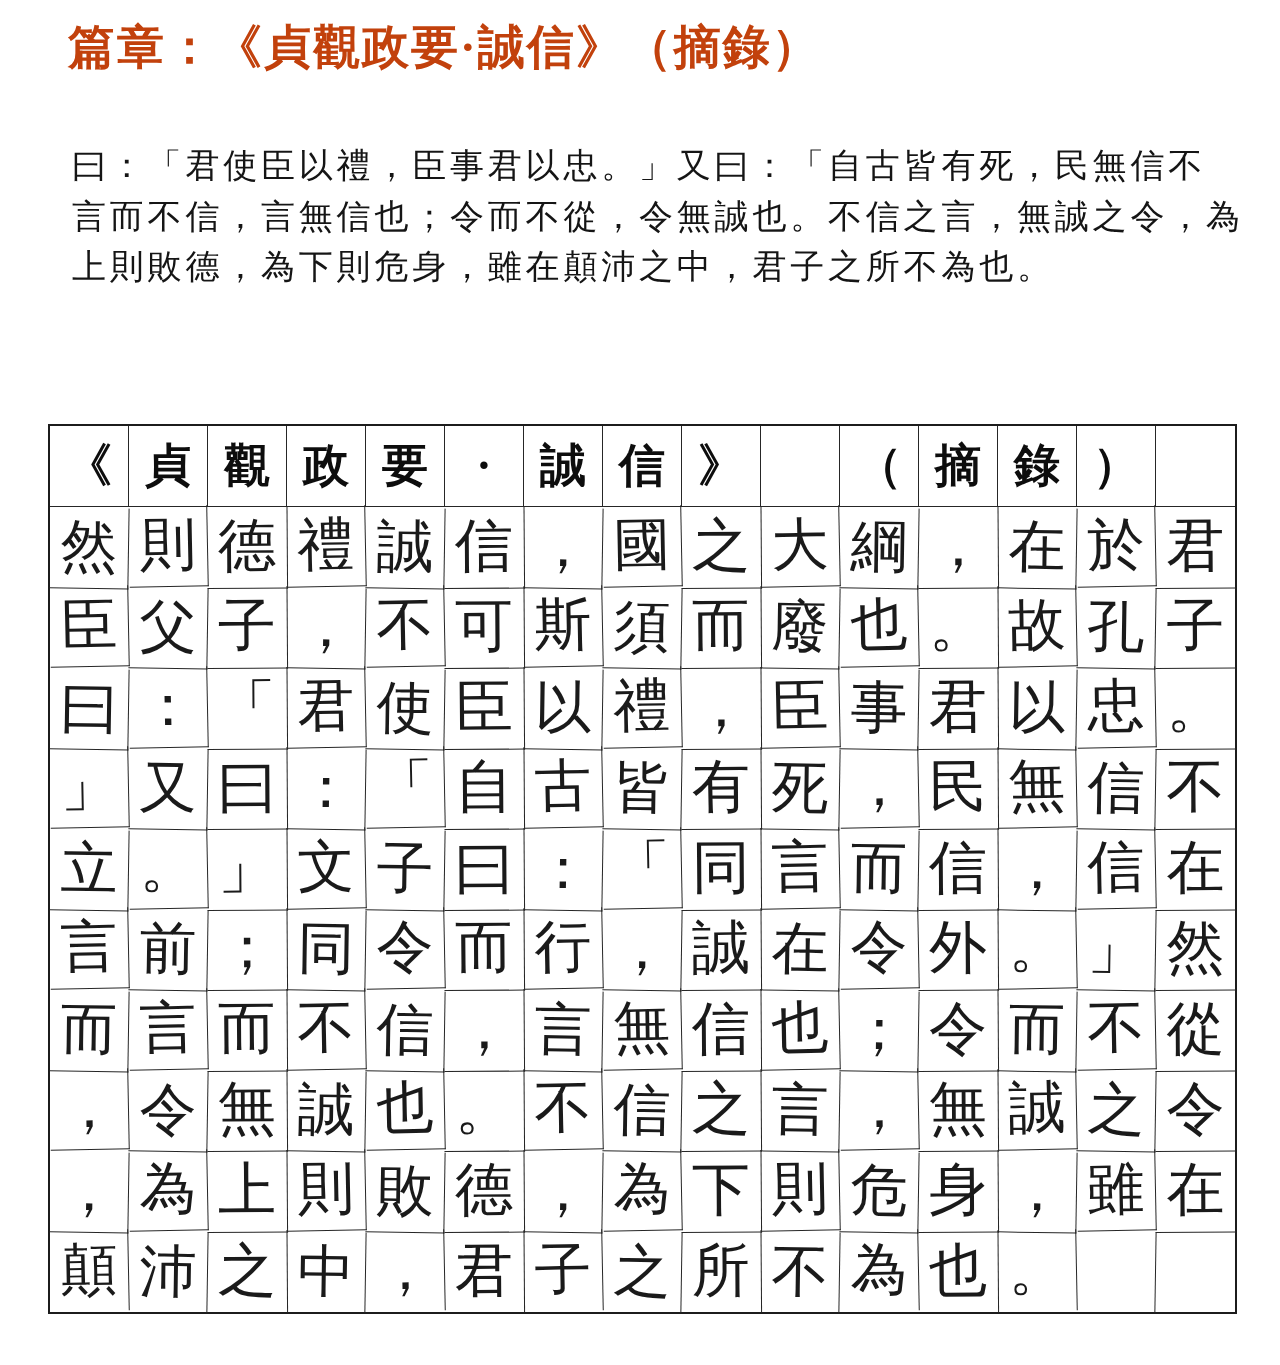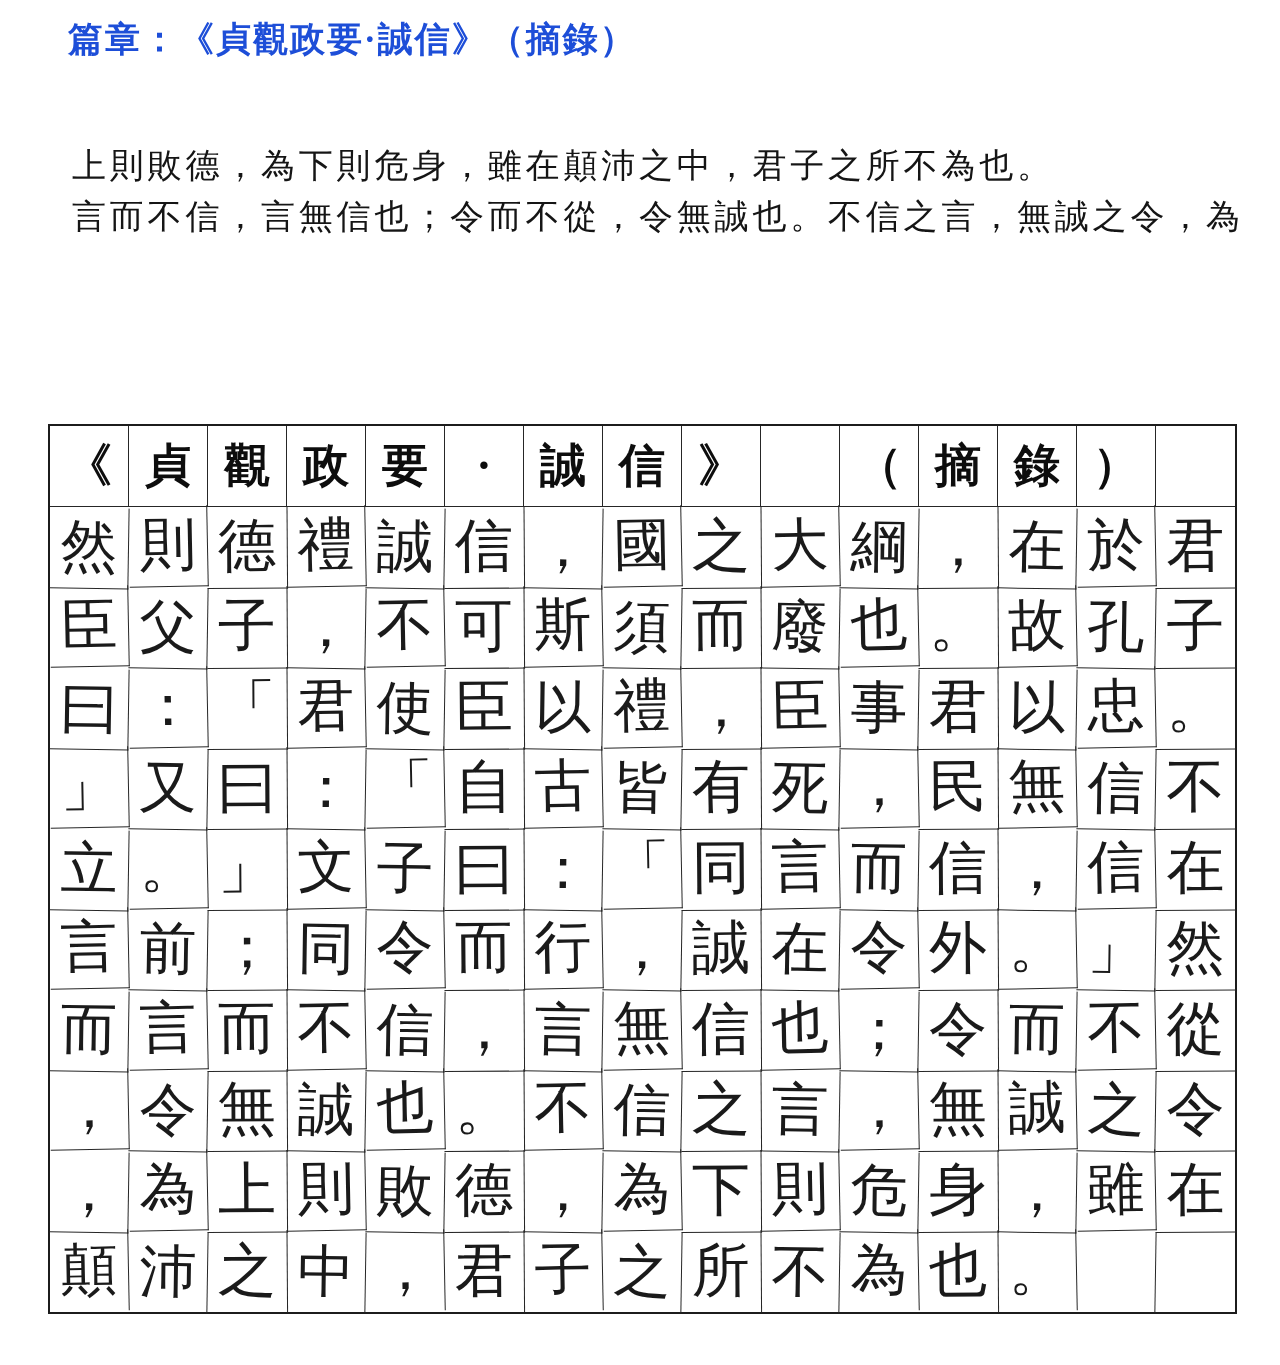--- a/index.html
+++ b/index.html
@@ -9,25 +9,25 @@
     background: #ffffff;
     font-family: "Liberation Serif", serif;
     color: #111111;
     position: relative;
     overflow: hidden;
   }
   .page-title {
     position: absolute;
     left: 68px;
     top: 16px;
-    font-size: 35px;
+    font-size: 47px;
     font-weight: bold;
     letter-spacing: 2px;
     white-space: nowrap;
-    color: #1d4ed8;
+    color: #c2410c;
     font-family: "Liberation Serif", serif;
   }
   .paragraph {
     position: absolute;
     left: 72px;
     top: 141px;
     width: 1170px;
   }
   .paragraph .para-line {
     font-size: 34px;
@@ -73,22 +73,23 @@
   .cell.hand:nth-child(odd)  { transform: rotate(-1.1deg) translateY(-1px); }
   .cell.hand:nth-child(even) { transform: rotate(0.9deg) translateY(1px); }
   .cell.hand:nth-child(3n)   { transform: rotate(-0.4deg) scale(1.02); }
 </style>
 </head>
 <body>
 
 <div class="page-title">篇章：《貞觀政要·誠信》（摘錄）</div>
 
 <div class="paragraph">
+  <div class="para-line">曰：「君使臣以禮，臣事君以忠。」又曰：「自古皆有死，民無信不</div>
+  <div class="para-line">言而不信，言無信也；令而不從，令無誠也。不信之言，無誠之令，為</div>
   <div class="para-line">上則敗德，為下則危身，雖在顛沛之中，君子之所不為也。</div>
-  <div class="para-line">言而不信，言無信也；令而不從，令無誠也。不信之言，無誠之令，為</div>
 </div>
 
 <div class="practice-grid">
     <div class="cell print">《</div>
     <div class="cell print">貞</div>
     <div class="cell print">觀</div>
     <div class="cell print">政</div>
     <div class="cell print">要</div>
     <div class="cell print">·</div>
     <div class="cell print">誠</div>

